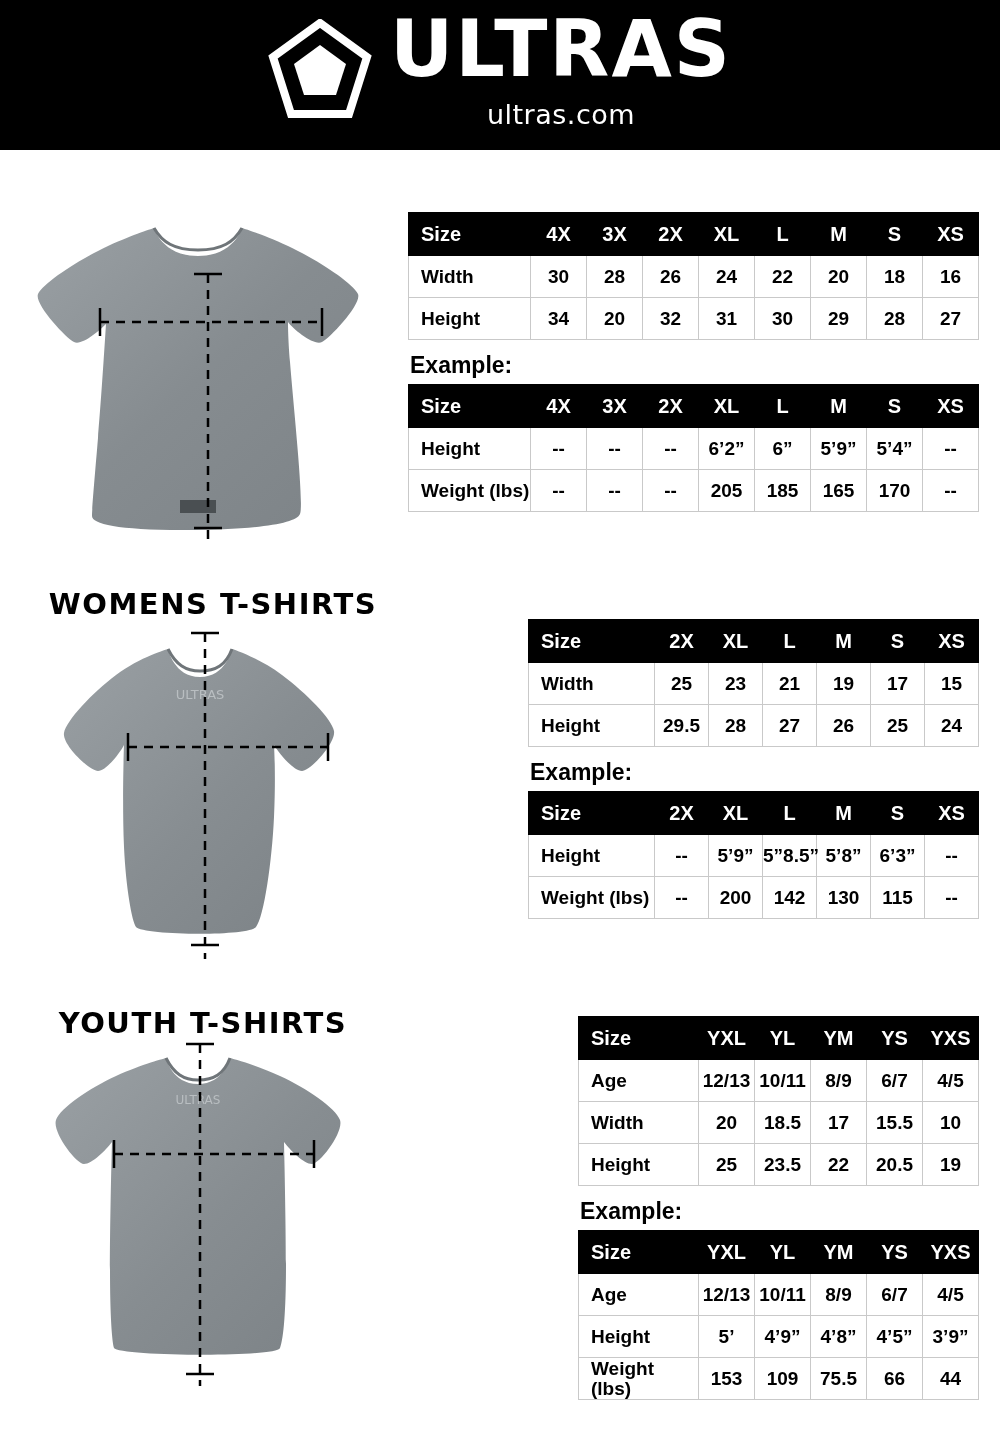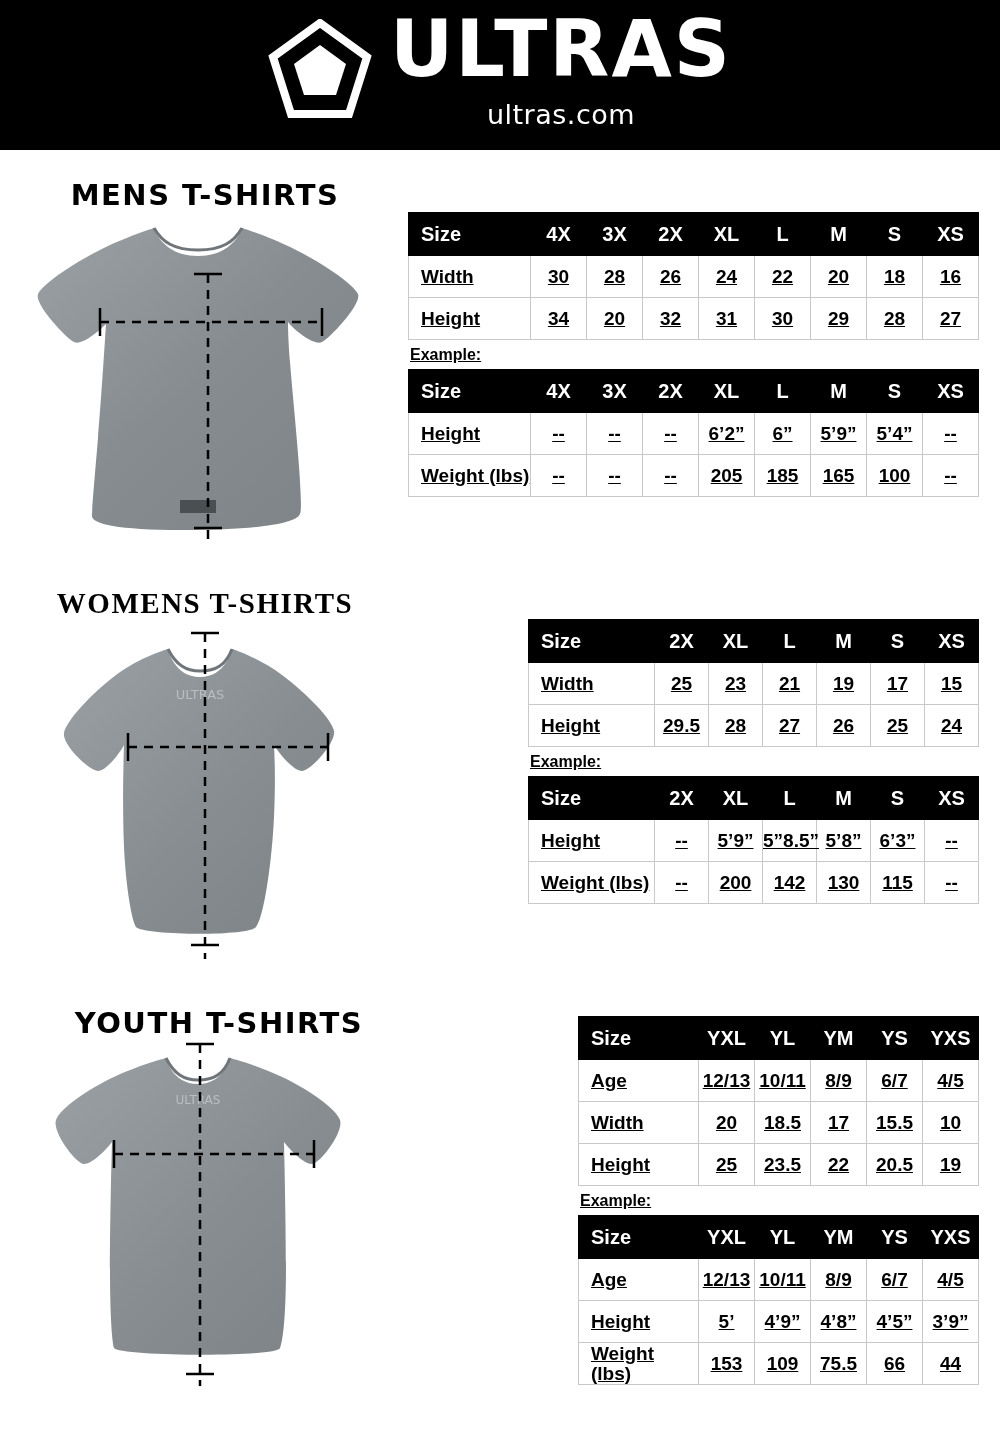--- a/index.html
+++ b/index.html
@@ -108,47 +108,46 @@
     padding-left: 12px;
   }
   td.small-label {
     font-size: 15px;
     line-height: 1.05;
   }
   td.tiny {
     font-size: 15px;
   }
   .example-label {
-    font-size: 16px;
+    font-size: 23px;
     font-weight: bold;
     font-family: "Liberation Sans", sans-serif;
-    margin: 6px 0 5px 2px;
-  }
-  .tables-col { position: absolute; text-decoration: underline; }
+    margin: 12px 0 5px 2px;
+  }
+  .tables-col { position: absolute; }
 </style>
 </head>
 <body>
 
 <div class="header">
   <div class="brand-wrap">
     <div class="logo-mark">
       <svg width="104" height="104" viewBox="0 0 104 104">
         <path d="M52 4 L99 38 L81 95 L23 95 L5 38 Z" fill="none" stroke="#ffffff" stroke-width="8"></path>
         <path d="M52 26 L78 45 L68 76 L36 76 L26 45 Z" fill="#ffffff"></path>
       </svg>
     </div>
     <div class="brand-text">
       <div class="brand-name">ULTRAS</div>
       <div class="brand-url">ultras.com</div>
     </div>
   </div>
 </div>
 
 <div class="section" style="height:415px;">
-  <div class="sec-title" style="position:absolute; left:20px; top:28px; width:370px;">MENS  T-SHIRTS</div>
 
   <div class="shirt-box" style="position:absolute; left:22px; top:62px;">
     <svg class="shirt-svg" width="360" height="330" viewBox="0 0 360 330">
       <defs>
         <linearGradient id="gm" x1="0" y1="0" x2="1" y2="1">
           <stop offset="0%" stop-color="#9aa0a4"></stop>
           <stop offset="50%" stop-color="#868c90"></stop>
           <stop offset="100%" stop-color="#7d8387"></stop>
         </linearGradient>
       </defs>
@@ -249,30 +248,30 @@
           <td>--</td>
         </tr>
         <tr>
           <td class="rowlabel small-label">Weight (lbs)</td>
           <td>--</td>
           <td>--</td>
           <td>--</td>
           <td>205</td>
           <td>185</td>
           <td>165</td>
-          <td>100</td>
+          <td>170</td>
           <td>--</td>
         </tr>
       </tbody>
     </table>
   </div>
 </div>
 
 <div class="section" style="height:425px;">
-  <div class="sec-title" style="position:absolute; left:10px; top:22px; width:390px;font-family:Liberation Serif, serif;">WOMENS  T-SHIRTS</div>
+  <div class="sec-title" style="position:absolute; left:18px; top:22px; width:390px;">WOMENS  T-SHIRTS</div>
 
   <div class="shirt-box" style="position:absolute; left:40px; top:56px;">
     <svg class="shirt-svg" width="340" height="340" viewBox="0 0 340 340">
       <defs>
         <linearGradient id="gw" x1="0" y1="0" x2="1" y2="1">
           <stop offset="0%" stop-color="#9aa0a4"></stop>
           <stop offset="55%" stop-color="#878d91"></stop>
           <stop offset="100%" stop-color="#7c8286"></stop>
         </linearGradient>
       </defs>
@@ -370,21 +369,21 @@
           <td>130</td>
           <td>115</td>
           <td>--</td>
         </tr>
       </tbody>
     </table>
   </div>
 </div>
 
 <div class="section" style="height:444px;">
-  <div class="sec-title" style="position:absolute; left:24px; top:16px; width:390px;">YOUTH  T-SHIRTS</div>
+  <div class="sec-title" style="position:absolute; left:8px; top:16px; width:390px;">YOUTH  T-SHIRTS</div>
 
   <div class="shirt-box" style="position:absolute; left:30px; top:48px;">
     <svg class="shirt-svg" width="350" height="350" viewBox="0 0 350 350">
       <defs>
         <linearGradient id="gy" x1="0" y1="0" x2="1" y2="1">
           <stop offset="0%" stop-color="#9aa0a4"></stop>
           <stop offset="55%" stop-color="#878d91"></stop>
           <stop offset="100%" stop-color="#7c8286"></stop>
         </linearGradient>
       </defs>

